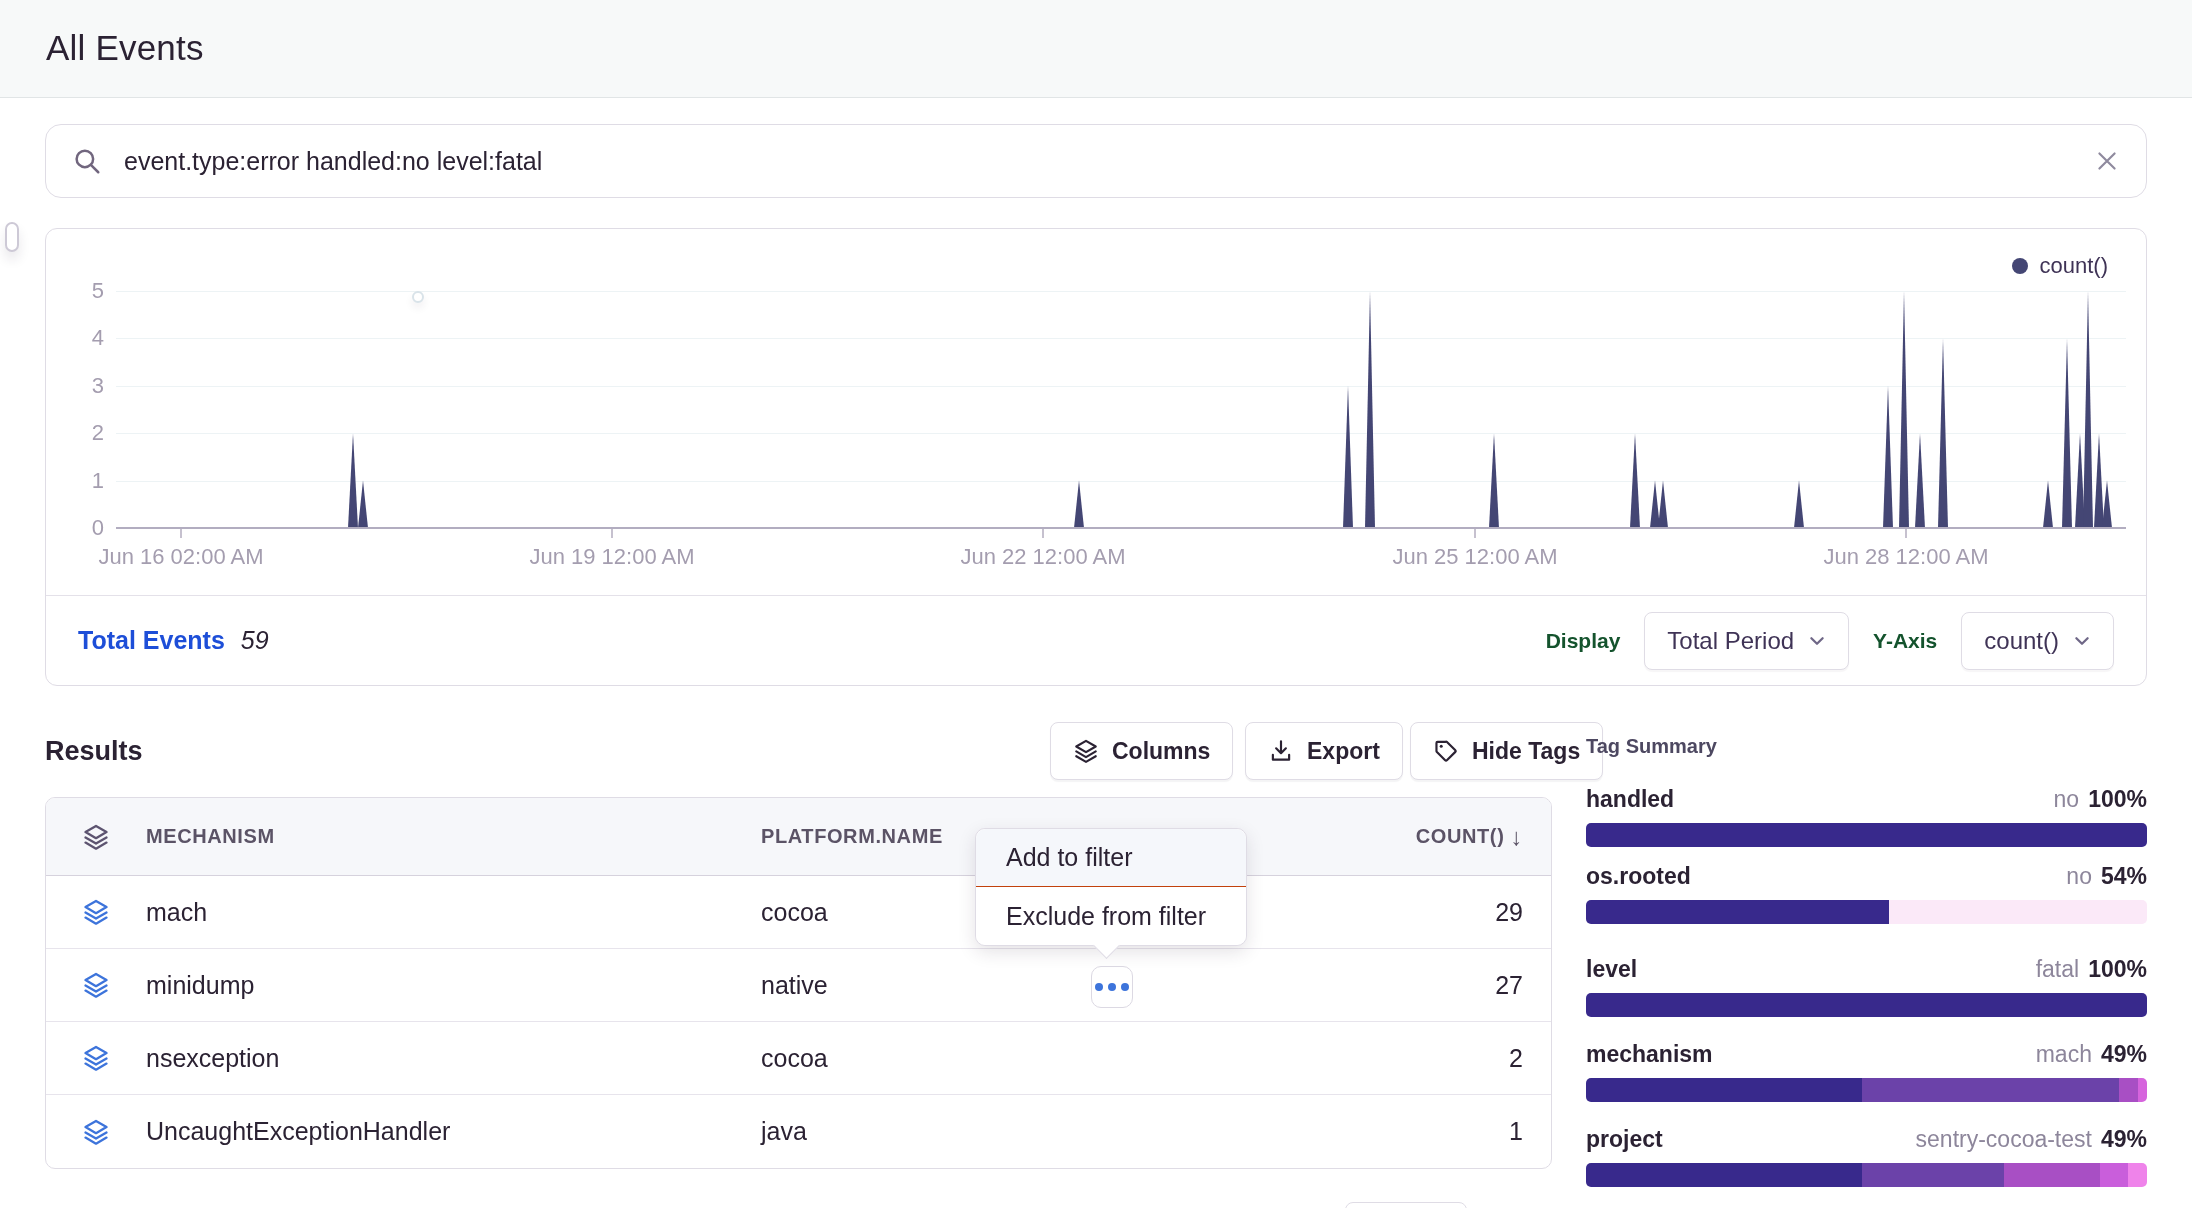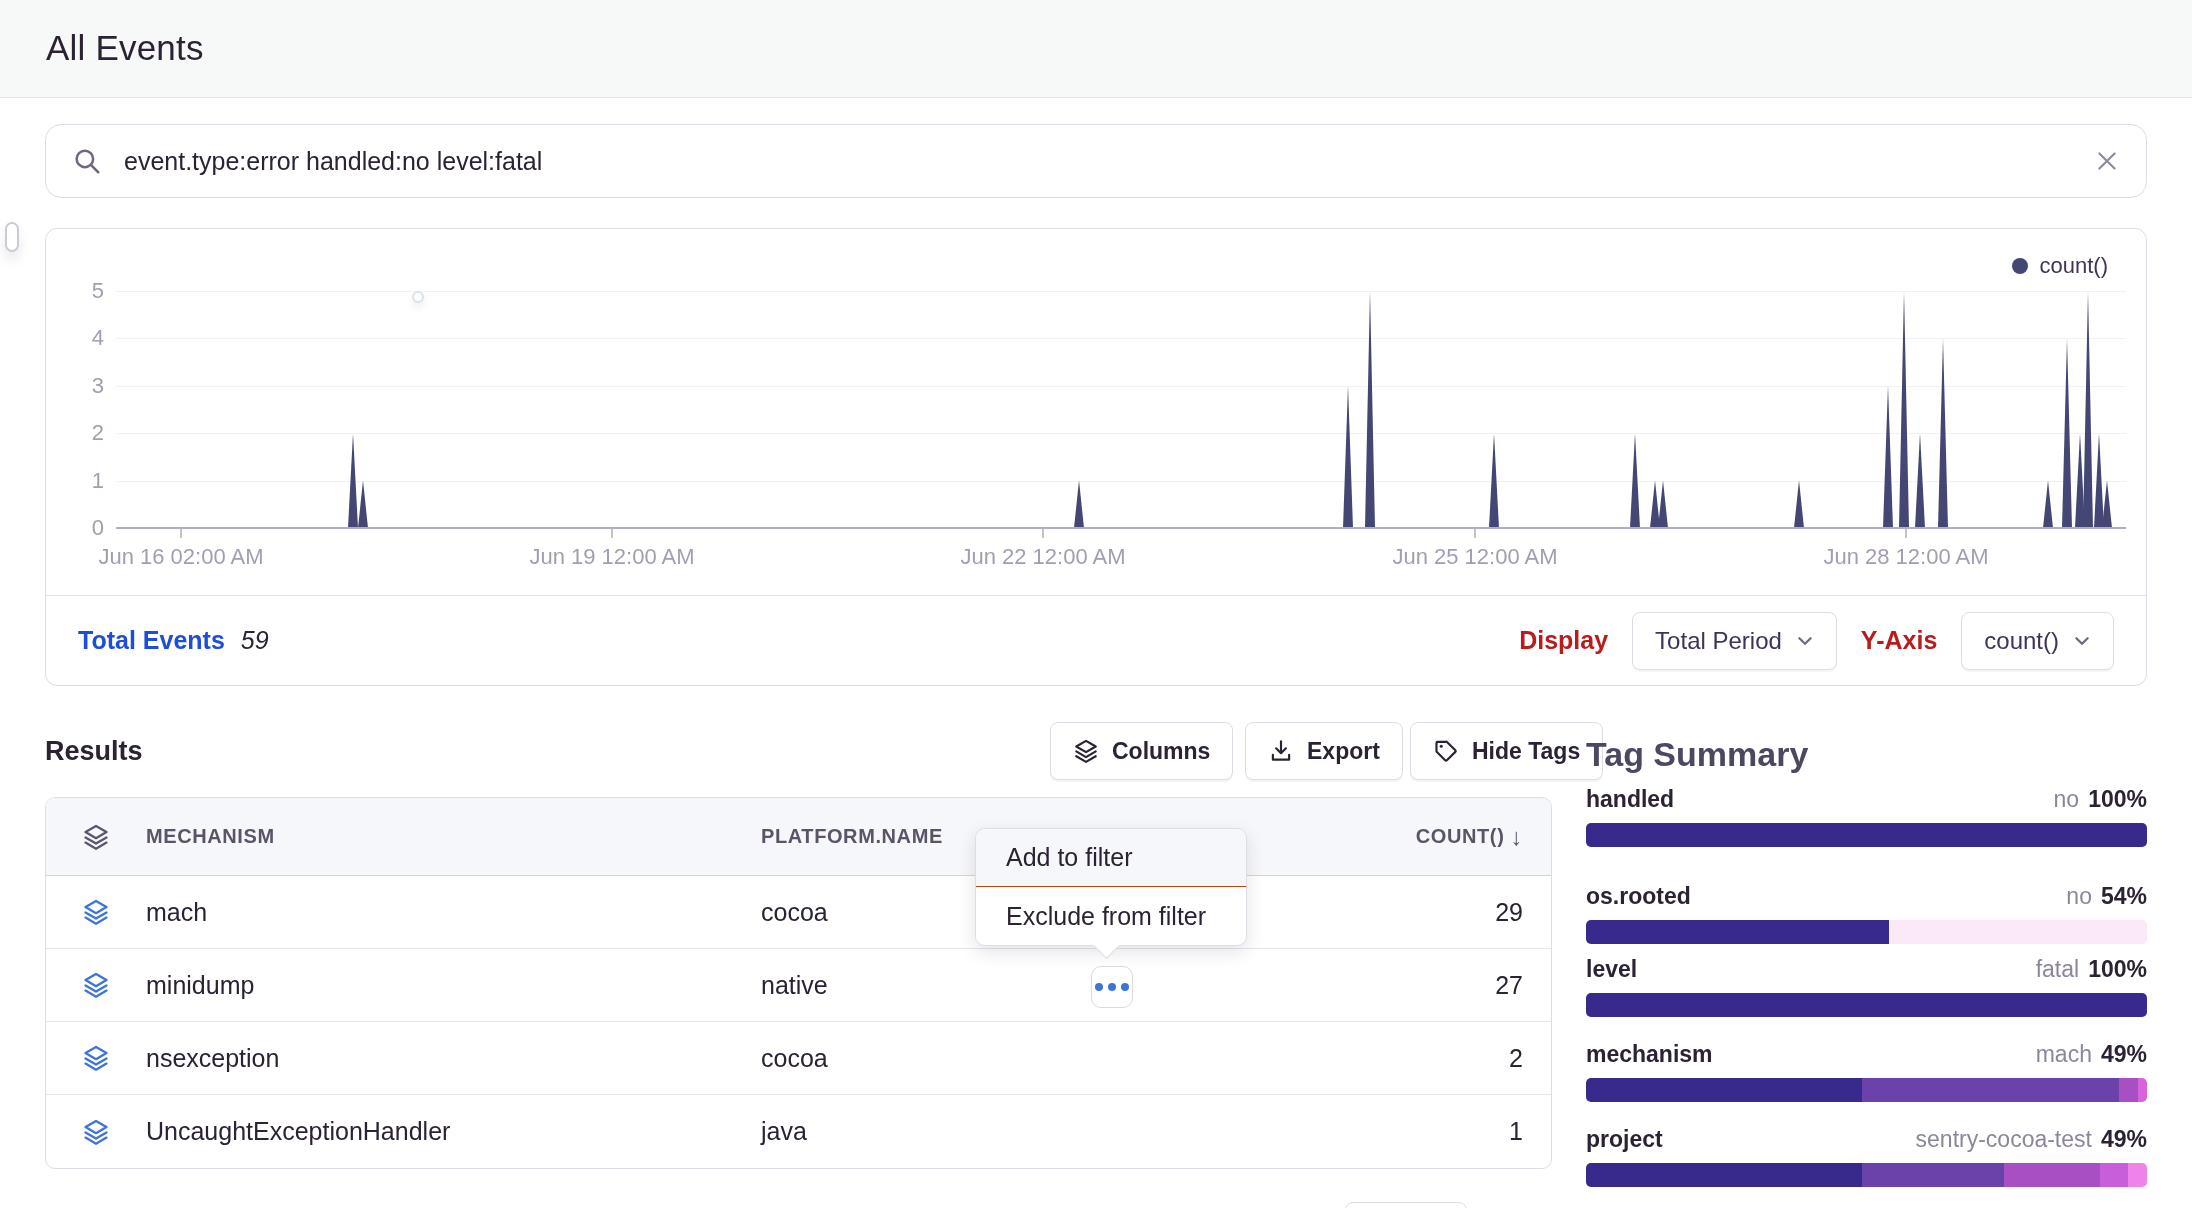--- a/index.html
+++ b/index.html
@@ -43,21 +43,21 @@
   .xlabel { position:absolute; width:240px; text-align:center; font-size:22px; color:#a49daf; top:263px; }
   .xtick { position:absolute; width:2px; height:9px; background:#c6c1cf; top:248px; }
   #ghost-point { position:absolute; width:12px; height:12px; border:2px solid #d9e3e9; border-radius:50%;
     background:#fff; box-shadow:0 5px 9px rgba(40,30,60,.07); }
 
   #chart-footer { position:absolute; left:0; right:0; bottom:0; height:90px; border-top:1px solid #e4e1e9;
     display:flex; align-items:center; padding:0 32px; }
   #total-label { font-size:25px; font-weight:bold; color:#1d4ed8; }
   #total-value { font-size:25px; color:#2b2233; margin-left:16px;font-style:italic; }
   #footer-right { margin-left:auto; display:flex; align-items:center; gap:24px; }
-  .footer-lbl { font-size:25px; font-weight:bold; color:#b91c1c;text-align:center; }
+  .footer-lbl { font-size:21px; font-weight:bold; color:#14532d;text-align:center; }
   .dropdown-btn { height:58px; background:#fff; border:1px solid #dfdce5; border-radius:8px;
     display:flex; align-items:center; gap:14px; padding:0 22px; font-size:24px; color:#3f3356;
     cursor:pointer; box-shadow:0 2px 1px rgba(43,34,51,.04); }
 
   
   #results-heading { left:45px; top:736px; font-size:27px; font-weight:bold; color:#2b2233; }
   .toolbar-btn { position:absolute; top:722px; height:58px; background:#fff; border:1px solid #dfdce5;
     border-radius:8px; display:flex; align-items:center; gap:13px; padding:0 22px;
     font-size:23px; font-weight:bold; color:#2b2233; cursor:pointer; box-shadow:0 2px 1px rgba(43,34,51,.05); }
   #btn-columns { left:1050px; } #btn-export { left:1245px; } #btn-hidetags { left:1410px; }
@@ -85,21 +85,21 @@
   #ctx-caret { position:absolute; left:121px; bottom:-10px; width:19px; height:19px; background:#fff;
     border-right:1px solid #dfdce5; border-bottom:1px solid #dfdce5; transform:rotate(45deg); }
 
   #dots-btn { left:1091px; top:966px; width:42px; height:42px; background:#fff; border:1px solid #dcd9e3;
     border-radius:10px; display:flex; align-items:center; justify-content:center; gap:5px;
     cursor:pointer; z-index:5; }
   #dots-btn i { width:8px; height:8px; border-radius:50%; background:#3d74db; }
 
   
   #tag-summary { left:1586px; top:735px; width:561px; }
-  #tag-title { font-size:34px; font-weight:bold; color:#4d4861; }
+  #tag-title { font-size:20px; font-weight:bold; color:#4d4861; }
   .tag-entry { position:absolute; left:0; width:561px; }
   .tag-head { display:flex; align-items:baseline; }
   .tag-name { font-size:23px; font-weight:bold; color:#2b2233; }
   .tag-val { margin-left:auto; font-size:23px; color:#8d869b; }
   .tag-pct { font-size:23px; font-weight:bold; color:#2b2233; margin-left:9px; }
   .tag-bar { position:absolute; left:0; top:37px; width:561px; height:24px; border-radius:5px;
     overflow:hidden; display:flex; cursor:pointer; }
   .tag-bar .seg { height:100%; }
 
   
@@ -321,21 +321,21 @@
       <div class="tag-entry" style="top: 51px; height: 61px;">
         <div class="tag-head">
           <span class="tag-name">handled</span>
           <span class="tag-val">no</span>
           <span class="tag-pct">100%</span>
         </div>
         <div class="tag-bar">
           <div class="seg" style="width:100%;background:#38298c"></div>
         </div>
       </div>
-      <div class="tag-entry" style="top: 148px; height: 61px;">
+      <div class="tag-entry" style="top: 128px; height: 61px;">
         <div class="tag-head">
           <span class="tag-name">os.rooted</span>
           <span class="tag-val">no</span>
           <span class="tag-pct">54%</span>
         </div>
         <div class="tag-bar">
           <div class="seg" style="width:54%;background:#38298c"></div>
           <div class="seg" style="width:46%;background:#fbe9f8"></div>
         </div>
       </div>

